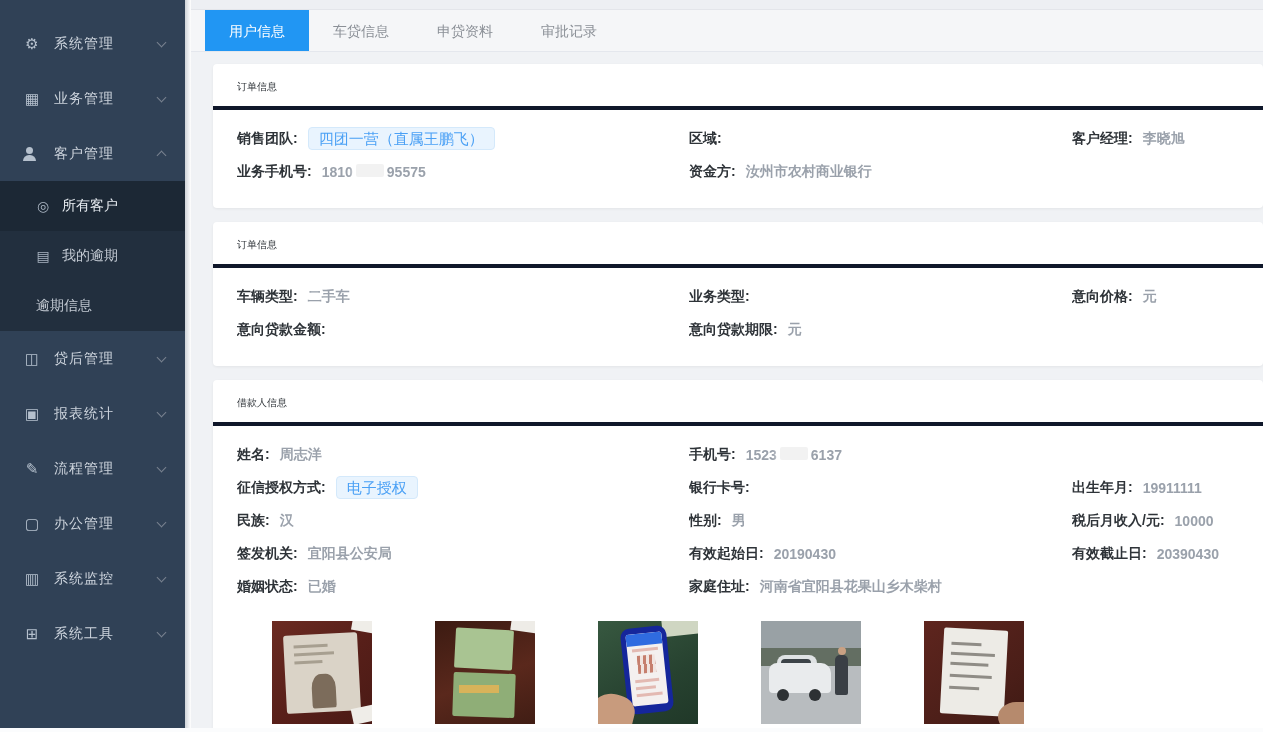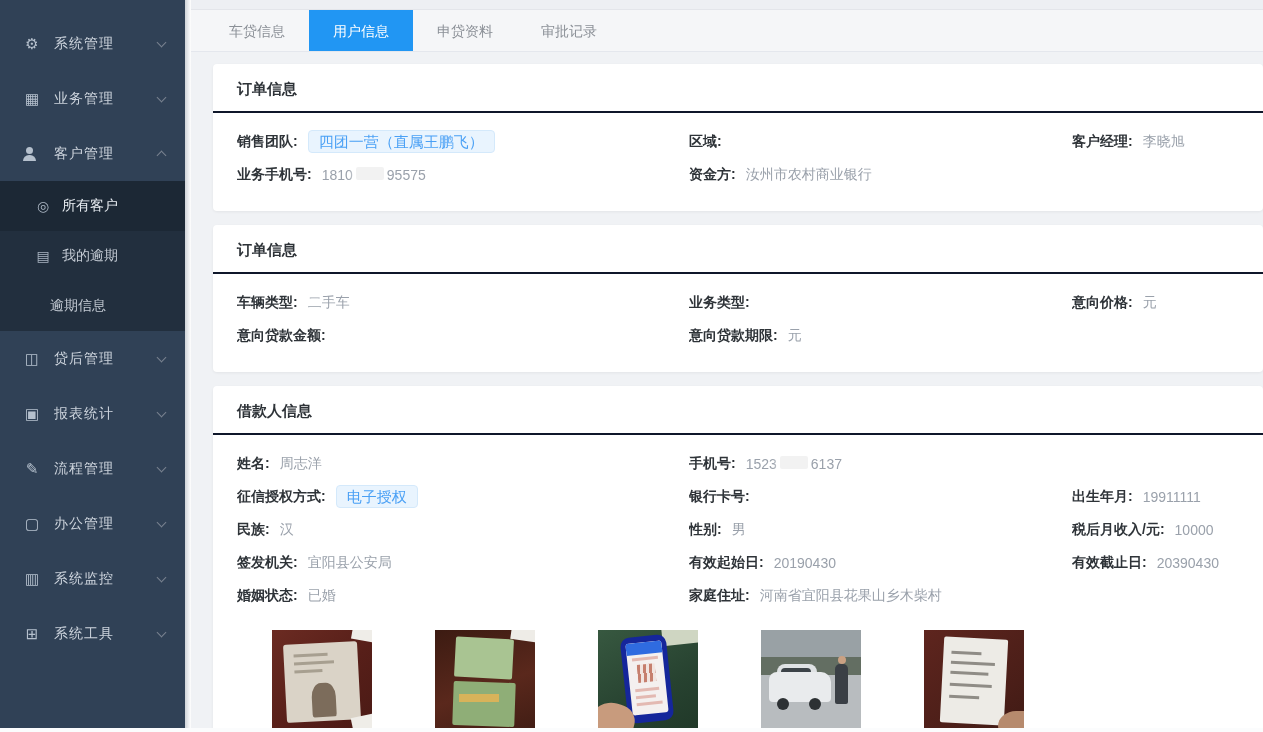--- a/index.html
+++ b/index.html
@@ -25,40 +25,40 @@
   .person-icon:before { content:""; position:absolute; left:4px; top:0; width:7px; height:7px;
     border-radius:50%; background:#b5c0cd; }
   .person-icon:after { content:""; position:absolute; left:1px; bottom:0; width:13px; height:6px;
     border-radius:6px 6px 0 0; background:#b5c0cd; }
   .s-sub { background:#222f3e; }
   .s-sub-item { display:flex; align-items:center; height:50px; padding-left:34px;
     color:#c3cad3; font-size:14px; cursor:pointer; }
   .s-sub-item.active { background:#1c2835; color:#e8edf2; }
   .s-sub-icon { width:18px; margin-right:10px; font-size:14px; color:#aab5c2;
     font-family:"DejaVu Sans",sans-serif; text-align:center; }
-  .s-sub-item.noicon { padding-left:50px; }
+  .s-sub-item.noicon { padding-left:36px; }
 
   
   .main { position:absolute; left:191px; top:0; right:0; bottom:0; background:#f0f2f5; }
   .topstrip { height:10px; background:#edeff3; border-bottom:1px solid #e3e5ea; }
   .tabbar { height:42px; background:#f5f6f8; border-bottom:1px solid #e4e7ed;
     display:flex; padding-left:14px; }
   .tab { padding:0 24px; line-height:42px; font-size:14px; color:#8b9097; cursor:pointer; }
   .tab.active { background:#2196f3; color:#ffffff; }
 
   .content { padding:12px 0 0 22px; }
   .card { background:#ffffff; border-radius:4px; margin-bottom:14px;
     box-shadow:0 1px 3px rgba(0,0,0,0.06); }
-  .card-header { padding:16px 24px 12px; font-size:15px; font-weight:700; color:#2e3338;
-    border-bottom:2px solid #0f172a; }
+  .card-header { padding:16px 24px 12px; font-size:10px; font-weight:400; color:#2e3338;
+    border-bottom:4px solid #0f172a; }
   .card-body { padding:12px 24px 20px;text-align:center; }
   .frow { display:grid; grid-template-columns:452px 383px 1fr; align-items:center; height:33px; }
   .fld { display:flex; align-items:center; font-size:14px; white-space:nowrap; overflow:hidden; }
   .lbl { color:#2e3338; font-weight:700; margin-right:10px; }
-  .val { color:#9aa1ab; }
+  .val { color:#9aa1ab;font-weight:bold; }
   .tag { background:#e9f4fe; border:1px solid #d4e9fb; color:#4aa0f5; font-size:15px;
     padding:3px 10px; border-radius:4px; line-height:1; cursor:pointer; }
   .mask { display:inline-block; width:28px; height:13px; margin:0 3px; border-radius:2px;
     background:#f2f2f2; box-shadow:0 0 5px 3px #fff; }
 
   
   .photos { display:flex; gap:63px; padding:18px 0 0 35px; }
   .photo-item { width:100px; flex:0 0 100px; }
   .photo { position:relative; width:100px; height:103px; overflow:hidden; cursor:pointer; }
   .abs { position:absolute; }
@@ -171,22 +171,22 @@
     <span class="s-label">系统工具</span>
     <span class="chev"></span>
   </div>
 </div>
 <div class="sidebar-edge"></div>
 <div class="bottom-strip"></div>
 
 <div class="main">
   <div class="topstrip"></div>
   <div class="tabbar">
+    <div class="tab active">用户信息</div>
     <div class="tab">车贷信息</div>
-    <div class="tab active">用户信息</div>
     <div class="tab">申贷资料</div>
     <div class="tab">审批记录</div>
   </div>
 
   <div class="content">
 
     <div class="card">
       <div class="card-header">订单信息</div>
       <div class="card-body">
         <div class="frow">

